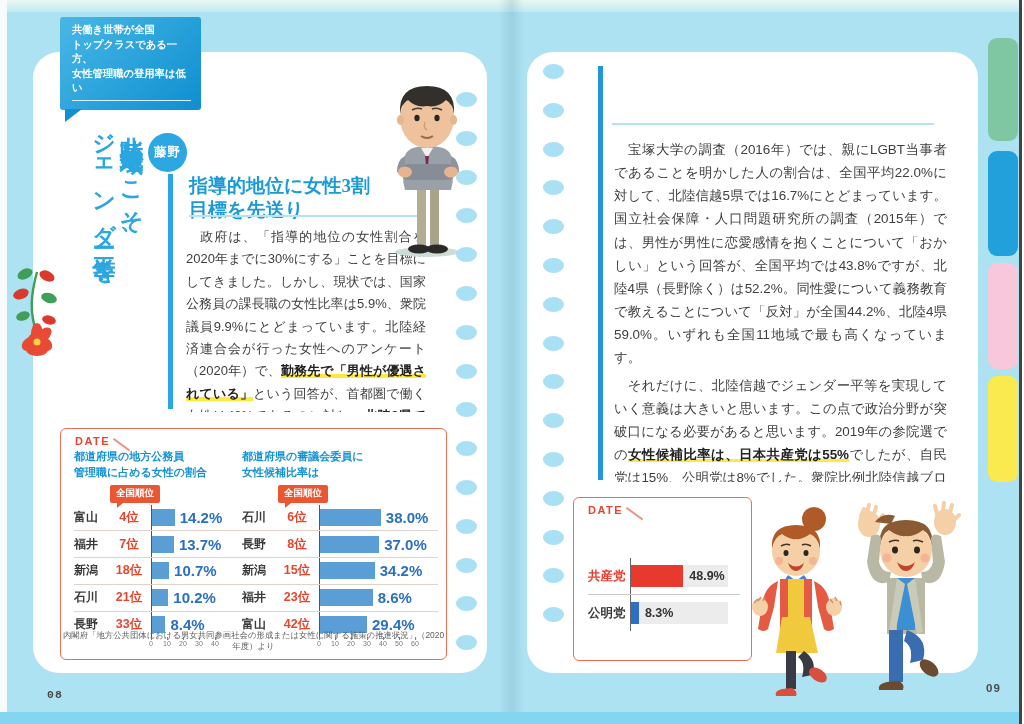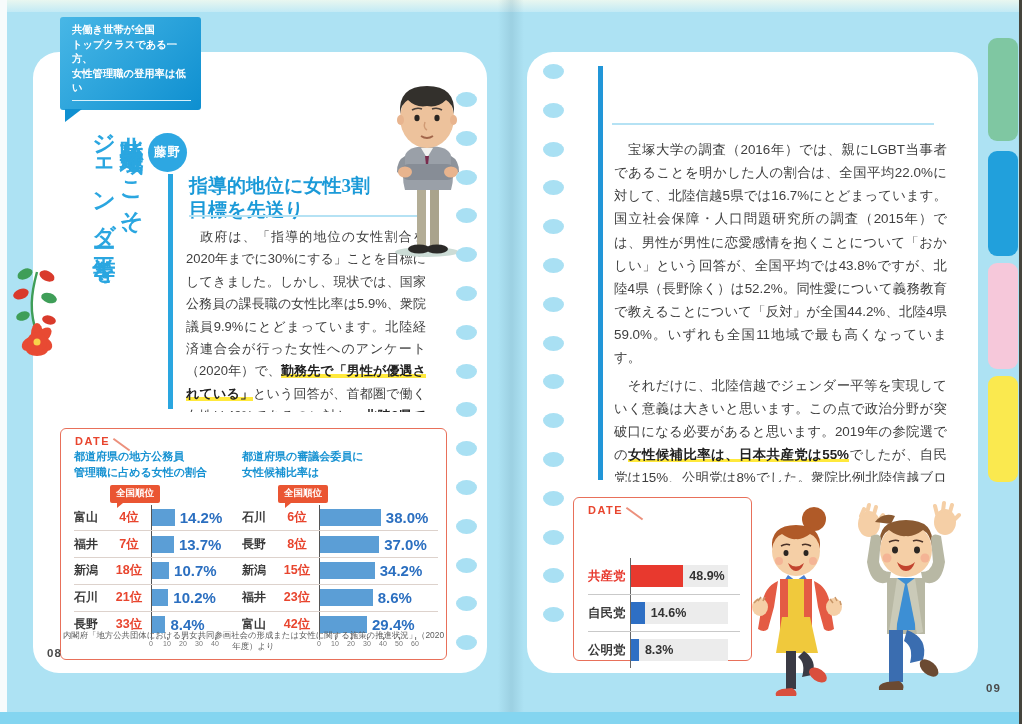--- a/index.html
+++ b/index.html
@@ -319,28 +319,20 @@
     <div class="abs databox databox-right">
       <span class="date-label">DATE</span>
       <div class="abs chart3" style="top:60px;">
           <div>
             <div class="p-row">
               <span class="p-label" style="color: rgb(232, 57, 46);">共産党</span>
               <div class="p-barwrap">
                 <div class="p-track"></div>
                 <div class="p-bar" style="width: 52.25px; background: rgb(232, 57, 46);"></div>
                 <span class="p-val" style="left: 58.25px;">48.9%</span>
-              </div>
-            </div>
-            <div class="p-row">
-              <span class="p-label" style="color: rgb(58, 58, 58);">自民党</span>
-              <div class="p-barwrap">
-                <div class="p-track"></div>
-                <div class="p-bar" style="width: 13.87px; background: rgb(46, 111, 196);"></div>
-                <span class="p-val" style="left: 19.87px;">14.6%</span>
               </div>
             </div>
             <div class="p-row">
               <span class="p-label" style="color: rgb(58, 58, 58);">公明党</span>
               <div class="p-barwrap">
                 <div class="p-track"></div>
                 <div class="p-bar" style="width: 7.885px; background: rgb(46, 111, 196);"></div>
                 <span class="p-val" style="left: 13.885px;">8.3%</span>
               </div>
             </div>
@@ -420,15 +412,15 @@
   <div class="abs tab" style="top:38px;height:103px;background:#7fc7a2"></div>
   <div class="abs tab" style="top:151px;height:105px;background:#21a0dc"></div>
   <div class="abs tab" style="top:263px;height:106px;background:#f6c8da"></div>
   <div class="abs tab" style="top:376px;height:106px;background:#fae94f"></div>
 
   <div class="abs spine"></div>
   <div class="abs edge-bottom"></div>
   <div class="abs book-edge"></div>
   <div class="abs book-edge-white"></div>
 
-  <span class="abs pagenum" style="left:47px;top:647px;">08</span>
+  <span class="abs pagenum" style="left:47px;top:688px;font-family:Liberation Mono, monospace;">08</span>
   <span class="abs pagenum" style="left:986px;top:682px;">09</span>
 </div>
 
 </body></html>

